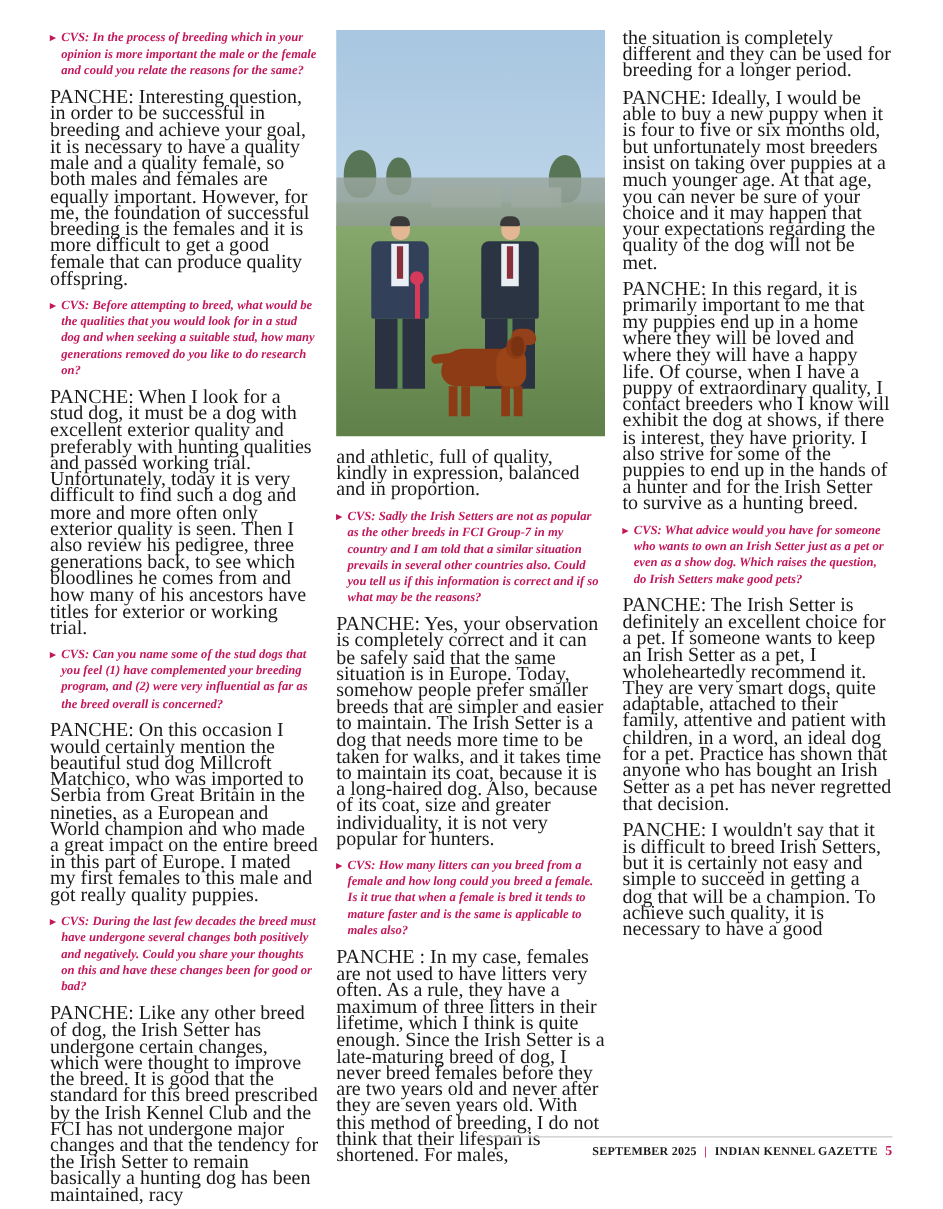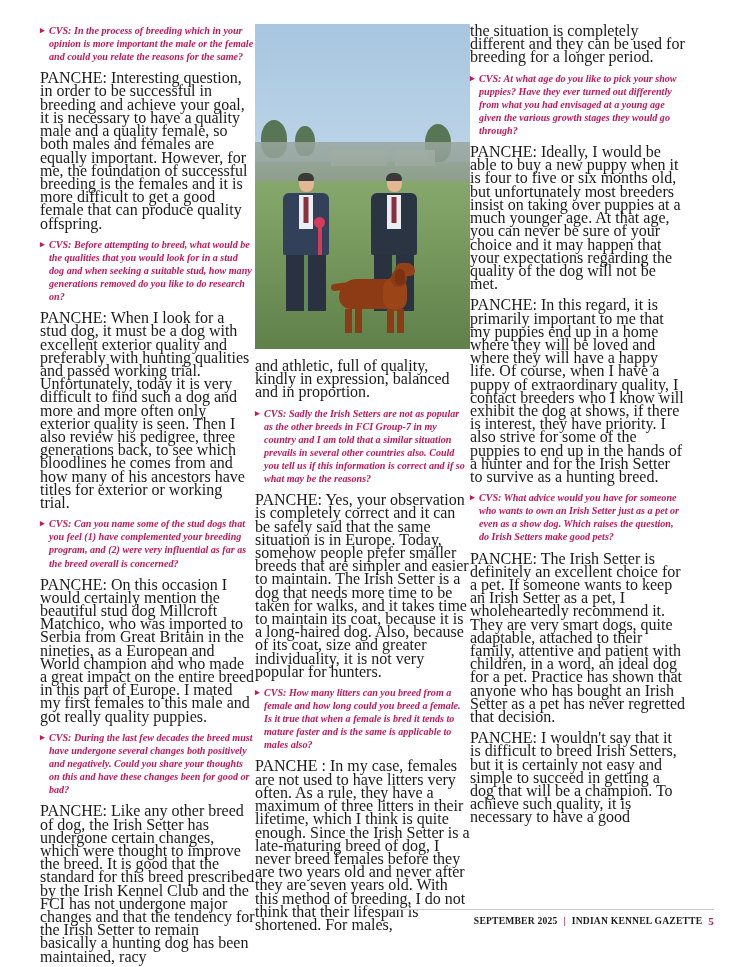--- a/index.html
+++ b/index.html
@@ -18,20 +18,21 @@
     left: 0; top: 0;
     width: 754px; height: 967px;
   }
   .cols {
     position: absolute;
     left: 40px;
     top: 24px;
     width: 674px;
     height: 880px;
     display: flex;
+    gap: 14px;
   }
   .col {
     width: 215px;
     position: relative;
   }
   .col.mid { width: 215px; }
   .col.right { width: 215px; }
 
   p {
     margin: 0 0 8px 0;
@@ -168,20 +169,21 @@
   .footer {
     position: absolute;
     right: 40px;
     bottom: 40px;
     font-family: "Liberation Serif", serif;
     font-size: 9.6px;
     font-weight: bold;
     letter-spacing: .2px;
     color: #1a1a1a;
     display: flex;
+    align-items: center;
     gap: 6px;
   }
   .footer .sep { color: #c2185b; font-weight: bold; }
   .footer .pg { color: #c2185b; font-weight: bold; font-size: 11px; }
   .footer-rule {
     position: absolute;
     right: 40px;
     bottom: 57px;
     width: 332px;
     height: 1px;
@@ -251,21 +253,20 @@
       </div>
       <p>and athletic, full of quality, kindly in expression, balanced and in proportion.</p>
       <p class="q">CVS: Sadly the Irish Setters are not as popular as the other breeds  in FCI Group-7  in my country and I am told that a similar situation prevails in several other countries also.  Could you tell us if this information is correct and if so what may be the reasons?</p>
       <p><span class="spk">PANCHE:</span><span> Yes, your observation is completely correct and it can be safely said that the same situation is in Europe. Today, somehow people prefer smaller breeds that are simpler and easier to maintain. The Irish Setter is a dog that needs more time to be taken for walks, and it takes time to maintain its coat, because it is a long-haired dog. Also, because of its coat, size and greater individuality, it is not very popular for hunters.</span></p>
       <p class="q">CVS: How many litters can you breed from a female and how long could you breed a female. Is it true that when a female is bred it tends to mature faster and is the same is applicable to males also?</p>
       <p><span class="spk">PANCHE :</span><span> In my case, females are not used to have litters very often. As a rule, they have a maximum of three litters in their lifetime, which I think is quite enough. Since the Irish Setter is a late-maturing breed of dog, I never breed females before they are two years old and never after they are seven years old. With this method of breeding, I do not think that their lifespan is shortened. For males,</span></p>
     </div>
 
     <div class="col right">
       <p>the situation is completely different and they can be used for breeding for a longer period.</p>
-      <p class="q">CVS: At what age do you like to pick your show puppies? Have they ever turned out differently from what you had envisaged at a young age given the various growth stages they  would go through?</p>
       <p><span class="spk">PANCHE:</span><span> Ideally, I would be able to buy a new puppy when it is four to five or six months old, but unfortunately most breeders insist on taking over puppies at a much younger age. At that age, you can never be sure of your choice and it may happen that your expectations regarding the quality of the dog will not be met.</span></p>
       <p><span class="spk">PANCHE:</span><span> In this regard, it is primarily important to me that my puppies end up in a home where they will be loved and where they will have a happy life. Of course, when I have a puppy of extraordinary quality, I contact breeders who I know will exhibit the dog at shows, if there is interest, they have priority. I also strive for some of the puppies to end up in the hands of a hunter and for the Irish Setter to survive as a hunting breed.</span></p>
       <p class="q">CVS: What advice would you have for someone who wants to own an Irish Setter just as a pet or even as a show dog. Which raises the question, do Irish Setters make good pets?</p>
       <p><span class="spk">PANCHE:</span><span> The Irish Setter is definitely an excellent choice for a pet. If someone wants to keep an Irish Setter as a pet, I wholeheartedly recommend it. They are very smart dogs, quite adaptable, attached to their family, attentive and patient with children, in a word, an ideal dog for a pet. Practice has shown that anyone who has bought an Irish Setter as a pet has never regretted that decision.</span></p>
       <p><span class="spk">PANCHE:</span><span> I wouldn't say that it is difficult to breed Irish Setters, but it is certainly not easy and simple to succeed in getting a dog that will be a champion. To achieve such quality, it is necessary to have a good</span></p>
     </div>
 
   </div>
 
   <div class="footer-rule"></div>

